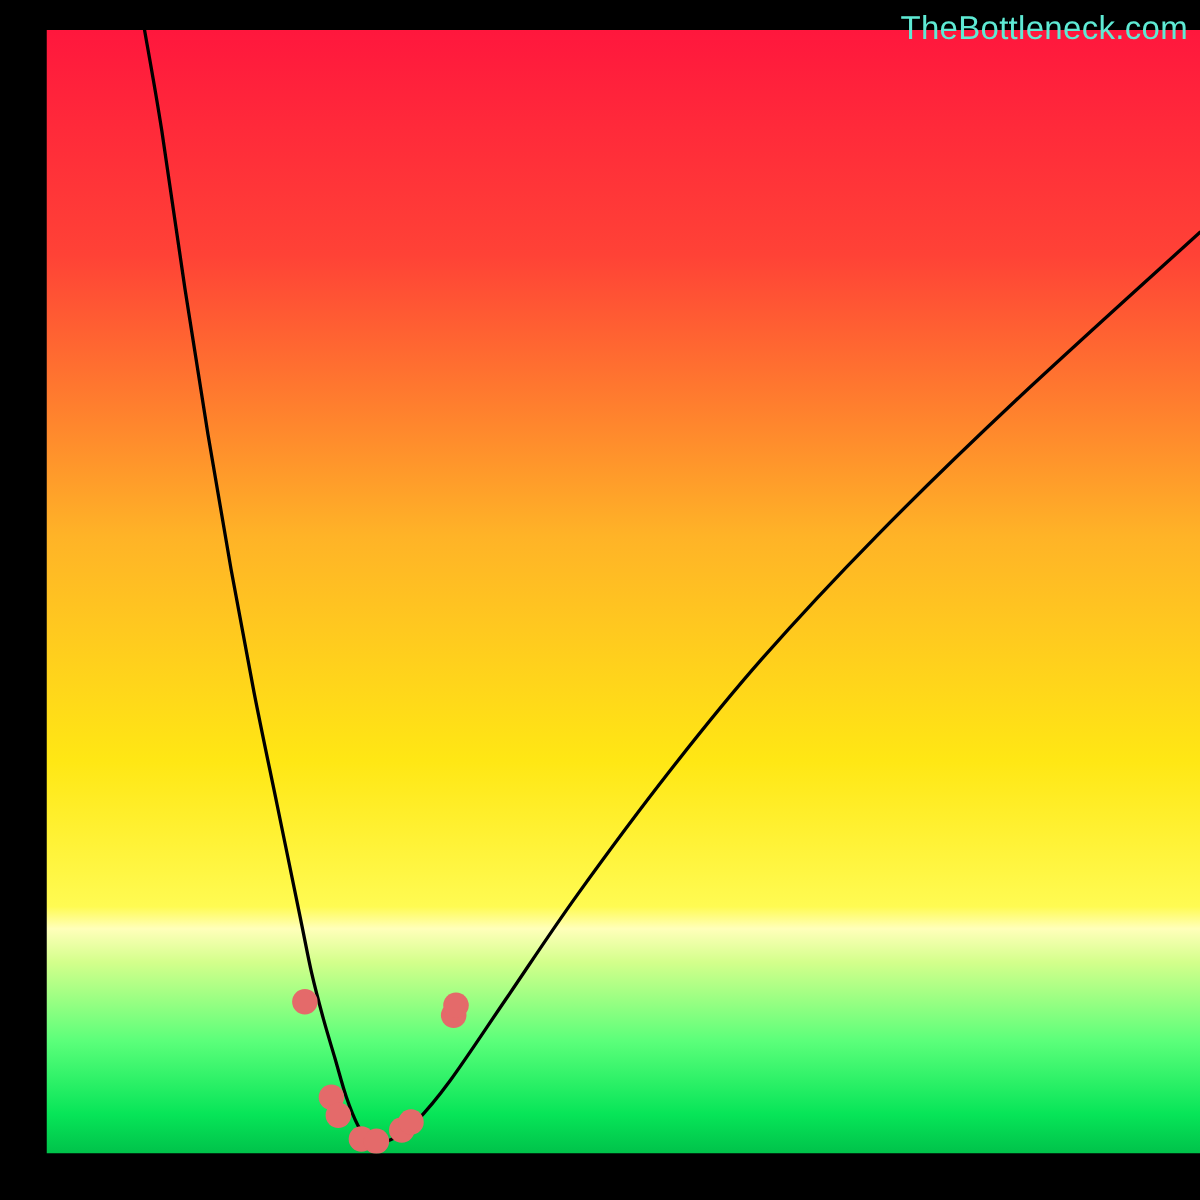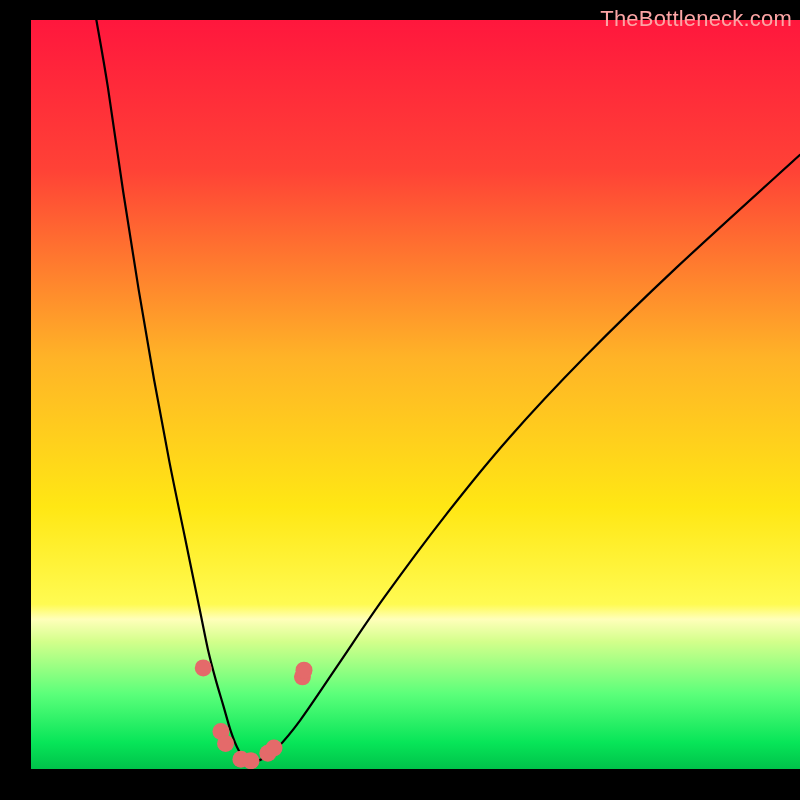--- a/index.html
+++ b/index.html
@@ -23,21 +23,21 @@
     position: absolute;
     left: 0;
     top: 0;
     width: 769px;
     height: 769px;
   }
   .watermark {
     position: absolute;
     top: 6px;
     right: 8px;
-    color: #fca5a5;
+    color: #5eead4;
     font-size: 22px;
     font-weight: 500;
     letter-spacing: 0.2px;
     user-select: none;
   }
   svg { display: block; }
 </style>
 </head>
 <body>
 

